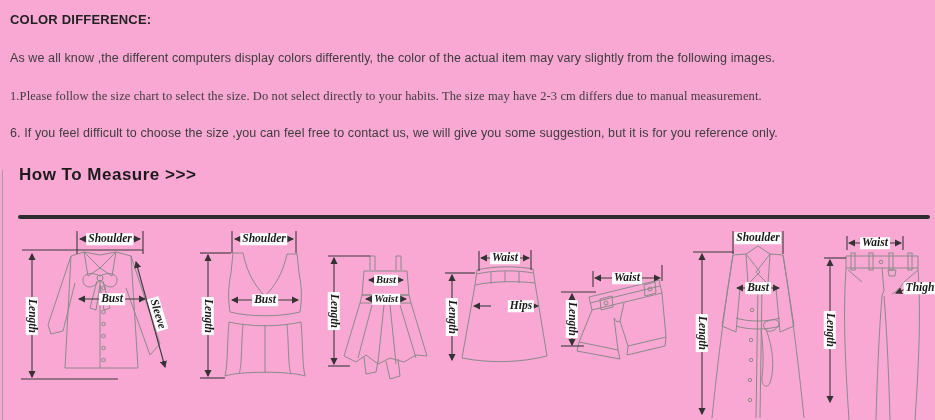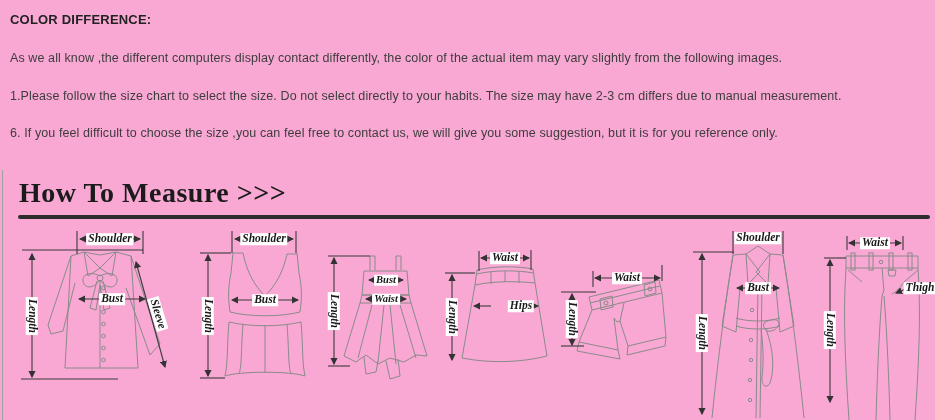--- a/index.html
+++ b/index.html
@@ -1,23 +1,23 @@
 <!DOCTYPE html>
 <html><head>
 <meta charset="utf-8">
 <style>
   html,body{margin:0;padding:0;background:#fff;}
   #page{position:relative;width:935px;height:420px;background:#f9a8d4;overflow:hidden;
         font-family:"Liberation Sans",sans-serif;color:#3b3b3b;}
   .ttl{position:absolute;left:10px;top:12px;font-size:13px;font-weight:bold;color:#222;letter-spacing:.2px;}
   .para{position:absolute;left:10px;right:6px;font-size:12.5px;color:#3d3d3d;letter-spacing:.1px;white-space:nowrap;}
-  .p1{top:51px;} .p2{top:89px;} .p3{top:126px;}
+  .p1{top:51px;} .p2{top:89px;font-family:Liberation Serif, serif;} .p3{top:126px;}
   .section-border-left{position:absolute;left:2px;top:170px;width:1px;height:250px;background:#a0a0a0;}
-  .measure-head{position:absolute;left:19px;top:177px;font-size:28px;font-weight:bold;color:#1b1b1b;
-                letter-spacing:.5px;font-family:Liberation Serif, serif;}
+  .measure-head{position:absolute;left:19px;top:165px;font-size:17px;font-weight:bold;color:#1b1b1b;
+                letter-spacing:.5px;font-family:Liberation Sans, sans-serif;}
   .rule{position:absolute;left:18px;top:215px;width:912px;height:4px;background:#2d2d2d;border-radius:2px;}
   .diag{position:absolute;font-style:italic;}
   .diag svg{position:absolute;left:0;top:0;}
   .lbl{position:absolute;transform:translate(-50%,-50%);background:#fff;padding:0 2px;
        font-family:"Liberation Serif",serif;font-weight:bold;font-size:11.5px;color:#191919;
        white-space:nowrap;line-height:1;}
   .lbl.small{font-size:10.5px;}
   .lbl.rot{transform:translate(-50%,-50%) rotate(90deg);}
   .lbl.rot73{transform:translate(-50%,-50%) rotate(73deg);}
 </style>
@@ -28,21 +28,21 @@
 
   <svg width="0" height="0" style="position:absolute">
     <defs>
       <marker id="ah" viewBox="0 0 10 10" refX="8.5" refY="5" markerWidth="6.5" markerHeight="6.5" orient="auto-start-reverse">
         <path d="M0,0 L10,5 L0,10 z" fill="#333"></path>
       </marker>
     </defs>
   </svg>
 
   <div class="ttl">COLOR DIFFERENCE:</div>
-  <div class="para p1">As we all know ,the different computers display contact differently, the color of   the actual item may vary slightly from the following images.</div>
+  <div class="para p1">As we all know ,the different computers display colors differently, the color of   the actual item may vary slightly from the following images.</div>
   <div class="para p2">1.Please follow the size chart to select the size. Do not select directly to your habits. The  size may have 2-3 cm differs due to manual measurement.</div>
   <div class="para p3">6. If you feel difficult to choose the size ,you can feel free to contact us, we will give you some suggestion, but it is for you reference only.</div>
 
   <div class="section-border-left"></div>
   <div class="measure-head">How To Measure &gt;&gt;&gt;</div>
   <div class="rule"></div>
 
   <div class="diag" style="left:18px;top:228px;width:170px;height:192px">
     <svg width="170" height="192">
       <g stroke="#8a8a8a" fill="none" stroke-width="1">

